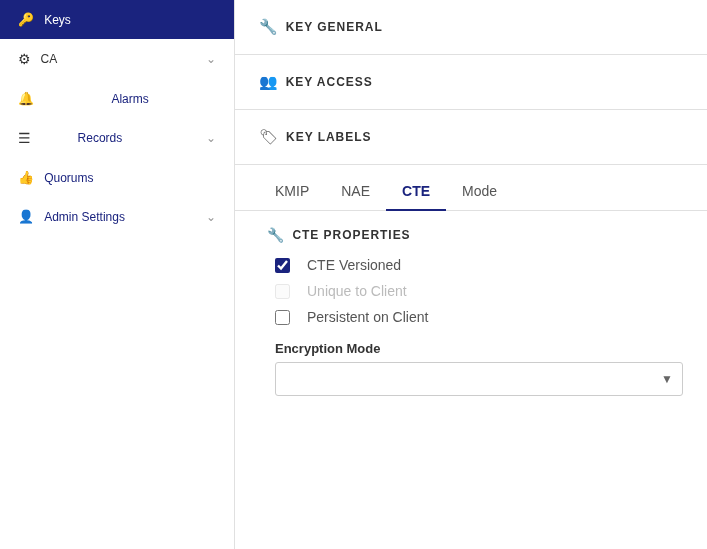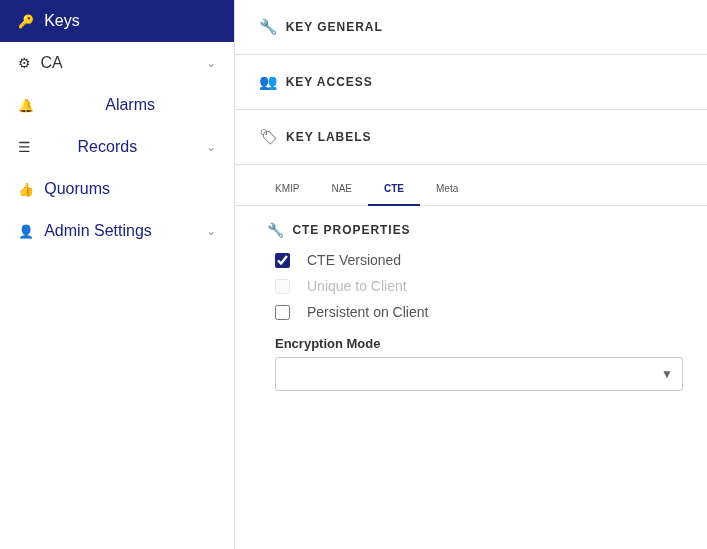--- a/index.html
+++ b/index.html
@@ -27,21 +27,21 @@
       color: #fff;
     }
     .sidebar-item .icon {
       margin-right: 10px;
       font-size: 15px;
       display: flex;
       align-items: center;
     }
     .sidebar-item .label {
       flex: 1;
-      font-size: 16px;
+      font-size: 12px;
     }
     .sidebar-item.active .label { color: #fff; }
     .sidebar-item .chevron {
       font-size: 12px;
       color: #999;
     }
 
     
     .main {
       flex: 1;
@@ -76,21 +76,21 @@
     
     .tabs-area {
       padding: 0 24px;
       border-bottom: 1px solid #e0e0e0;
       display: flex;
       align-items: flex-end;
       margin-top: 8px;
     }
     .tab {
       padding: 10px 16px;
-      font-size: 10px;
+      font-size: 14px;
       cursor: pointer;
       color: #555;
       border-bottom: 2px solid transparent;
       margin-bottom: -1px;
     }
     .tab.active {
       color: #1a237e;
       border-bottom: 2px solid #1a237e;
       font-weight: 600;
     }
@@ -234,21 +234,21 @@
 
   <div class="section-header">
     <span class="section-icon">🏷</span>
     <span class="section-title">KEY LABELS</span>
   </div>
 
   <div class="tabs-area">
     <div class="tab">KMIP</div>
     <div class="tab">NAE</div>
     <div class="tab active">CTE</div>
-    <div class="tab">Meta</div>
+    <div class="tab">Mode</div>
   </div>
 
   <div class="cte-content">
     <div class="cte-section-header">
       <span class="cte-section-icon">🔧</span>
       <span class="cte-section-title">CTE PROPERTIES</span>
     </div>
 
     <div class="checkbox-group">
       <div class="checkbox-row">

